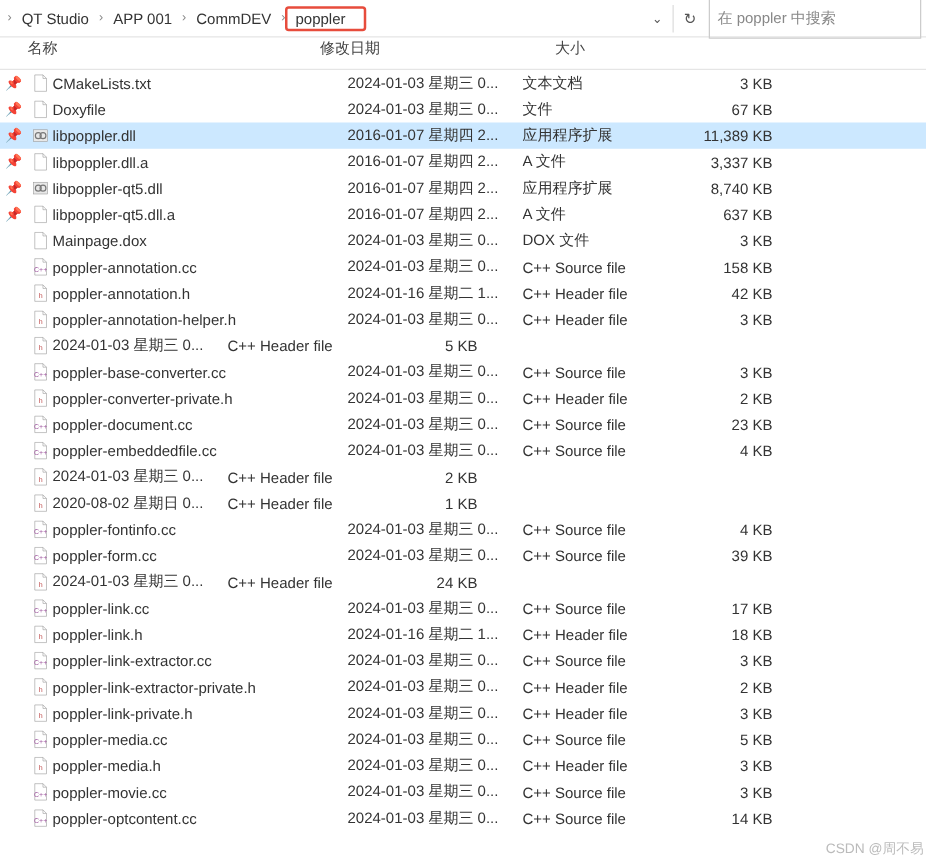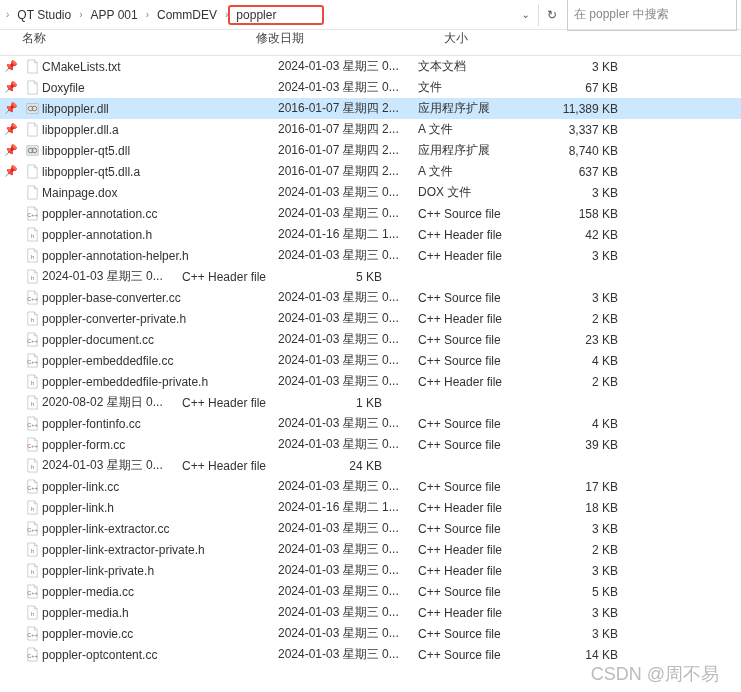--- a/index.html
+++ b/index.html
@@ -1,41 +1,41 @@
 <!DOCTYPE html>
 <html><head>
 <meta charset="utf-8">
 <style>
 * { box-sizing: border-box; margin: 0; padding: 0; }
 body { font-family: "Microsoft YaHei", "Segoe UI", sans-serif; font-size: 12px; color: #333; background: #fff; width: 741px; height: 692px; overflow: hidden; position: relative; }
 .breadcrumb-bar { display: flex; align-items: center; height: 30px; border-bottom: 1px solid #e5e5e5; padding: 0 4px; }
 .breadcrumb { display: flex; align-items: center; flex: 0 0 auto; }
 .crumb { padding: 2px 6px; cursor: default; }
 .crumb-sep { color: #888; font-size: 10px; padding: 0 2px; }
-.crumb-highlight { border: 2px solid #e74c3c; border-radius: 3px; padding: 1px 46px 1px 6px; margin-left: -2px; }
+.crumb-highlight { border: 2px solid #e74c3c; border-radius: 3px; padding: 1px 15px 1px 6px; margin-left: -2px; }
 .addr-spacer { flex: 1; }
 .dropdown-arrow { padding: 0 8px; color: #555; font-size: 10px; }
 .refresh-btn { padding: 0 8px; color: #555; border-left: 1px solid #ddd; height: 22px; display: flex; align-items: center; }
 .search-box { width: 170px; height: 32px; border: 1px solid #ccc; margin-left: 2px; padding: 0 6px; color: #888; display: flex; align-items: center; }
 .headers { display: flex; height: 26px; align-items: flex-start; border-bottom: 1px solid #e5e5e5; color: #444; }
 .col-name { width: 256px; padding-left: 22px; }
 .col-date { width: 140px; }
 .col-type { width: 128px; }
 .col-size { width: 90px; text-align: right; padding-right: 18px; }
 .file-list { overflow-y: auto; height: calc(100% - 56px); }
 .row { display: flex; align-items: center; height: 21px; }
 .row.selected { background: #cce8ff; }
 .pin { width: 22px; display: flex; justify-content: center; color: #888; font-size: 11px; }
 .ficon { width: 20px; display: flex; justify-content: center; align-items: center; }
 .ficon svg { width: 15px; height: 15px; }
 .fname { width: 236px; white-space: nowrap; overflow: hidden; }
 .fdate { width: 140px; white-space: nowrap; overflow: hidden; color: #333; }
 .ftype { width: 128px; white-space: nowrap; overflow: hidden; }
 .fsize { width: 90px; text-align: right; padding-right: 18px; }
-.watermark { position: absolute; bottom: 6px; right: 22px; color: #bbb; font-size: 18px; }
+.watermark { position: absolute; bottom: 6px; right: 2px; color: #bbb; font-size: 11px; }
 </style>
 </head>
 <body>
 
 <div class="breadcrumb-bar">
   <div class="breadcrumb">
     <span class="crumb-sep">›</span>
     <span class="crumb">QT Studio</span>
     <span class="crumb-sep">›</span>
     <span class="crumb">APP 001</span>
@@ -263,21 +263,20 @@
     </div>
     <div class="row">
       <span class="pin"></span>
       <span class="ficon">
         <svg viewBox="0 0 16 16">
           <path d="M3 1h7l3 3v11H3z" fill="#fff" stroke="#999" stroke-width="0.5"></path>
           <path d="M10 1v3h3" fill="none" stroke="#999" stroke-width="0.5"></path>
           <text x="8" y="12" font-size="6" text-anchor="middle" fill="#c05050">h</text>
         </svg>
       </span>
-      <span class="fname">poppler-embeddedfile-private.h</span>
       <span class="fdate">2024-01-03 星期三 0...</span>
       <span class="ftype">C++ Header file</span>
       <span class="fsize">2 KB</span>
     </div>
     <div class="row">
       <span class="pin"></span>
       <span class="ficon">
         <svg viewBox="0 0 16 16">
           <path d="M3 1h7l3 3v11H3z" fill="#fff" stroke="#999" stroke-width="0.5"></path>
           <path d="M10 1v3h3" fill="none" stroke="#999" stroke-width="0.5"></path>

